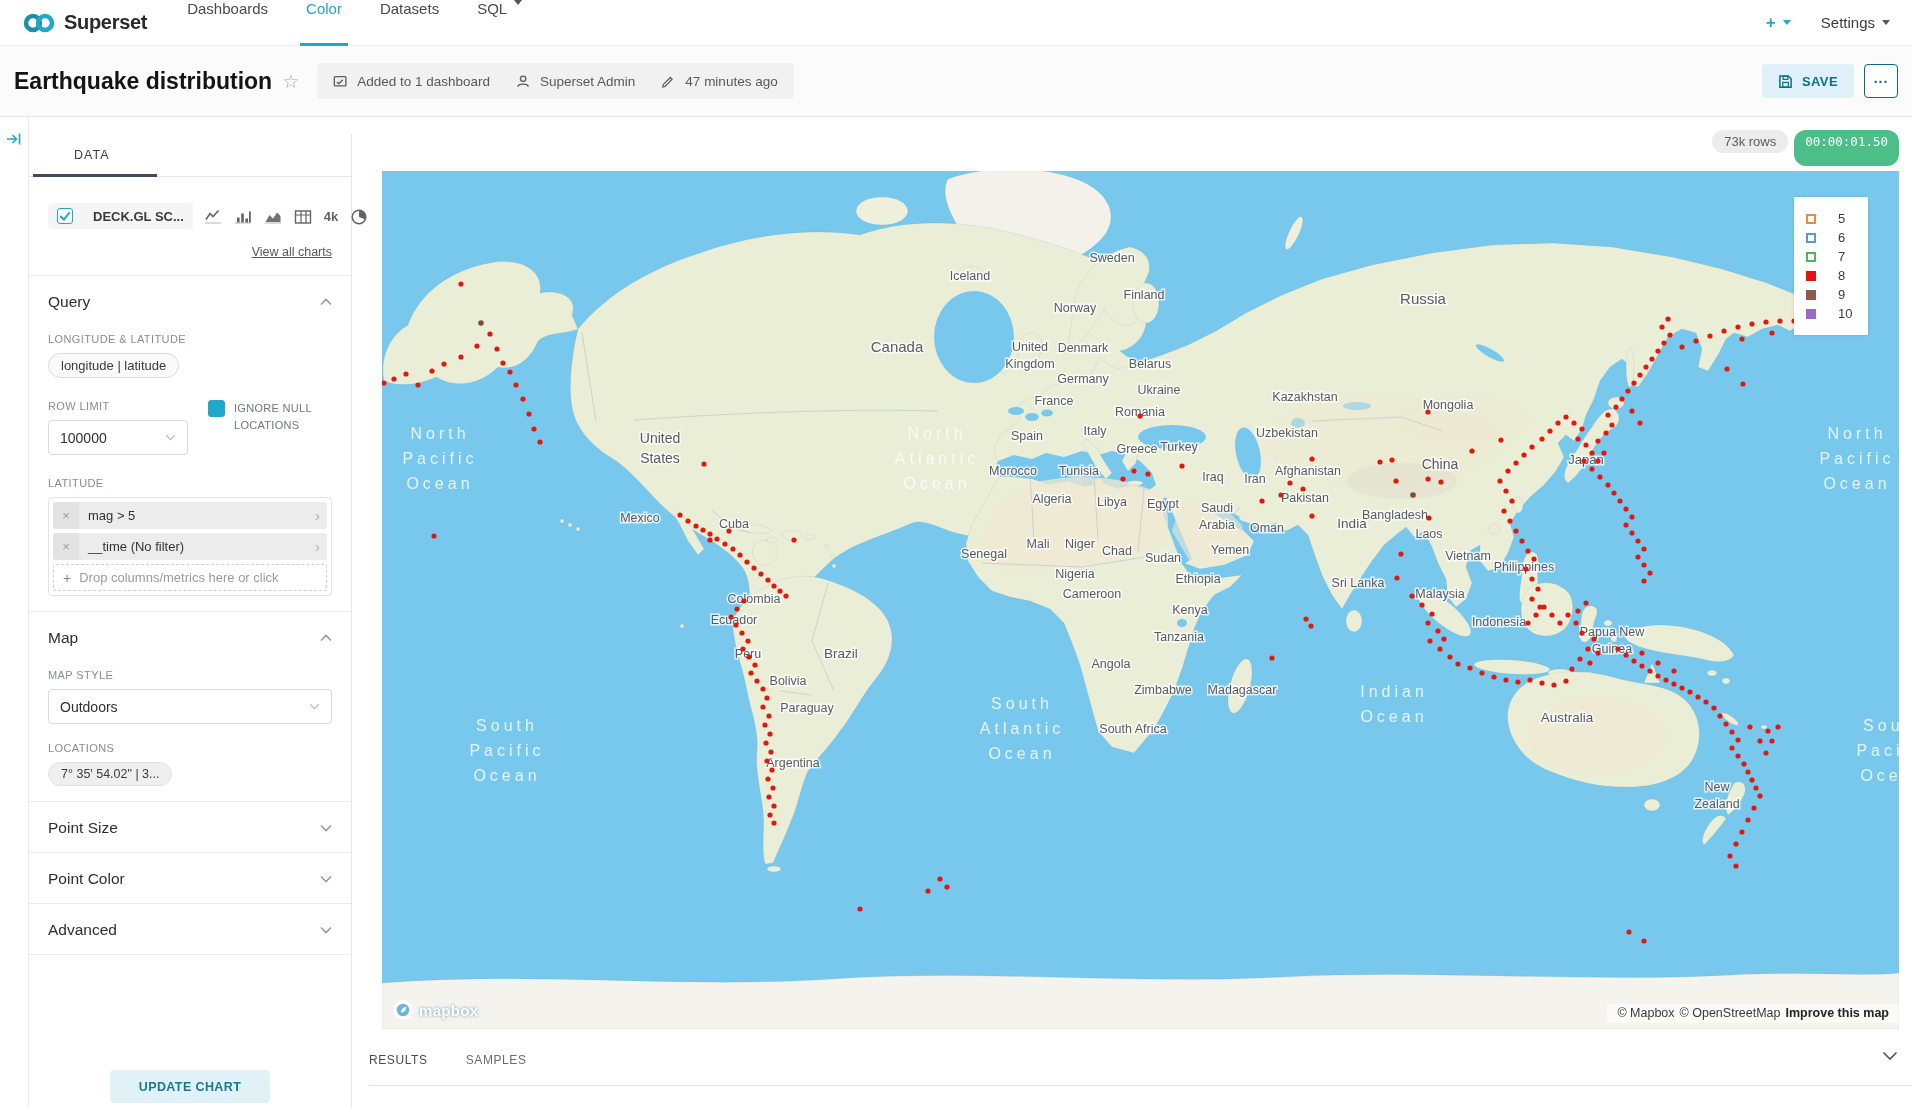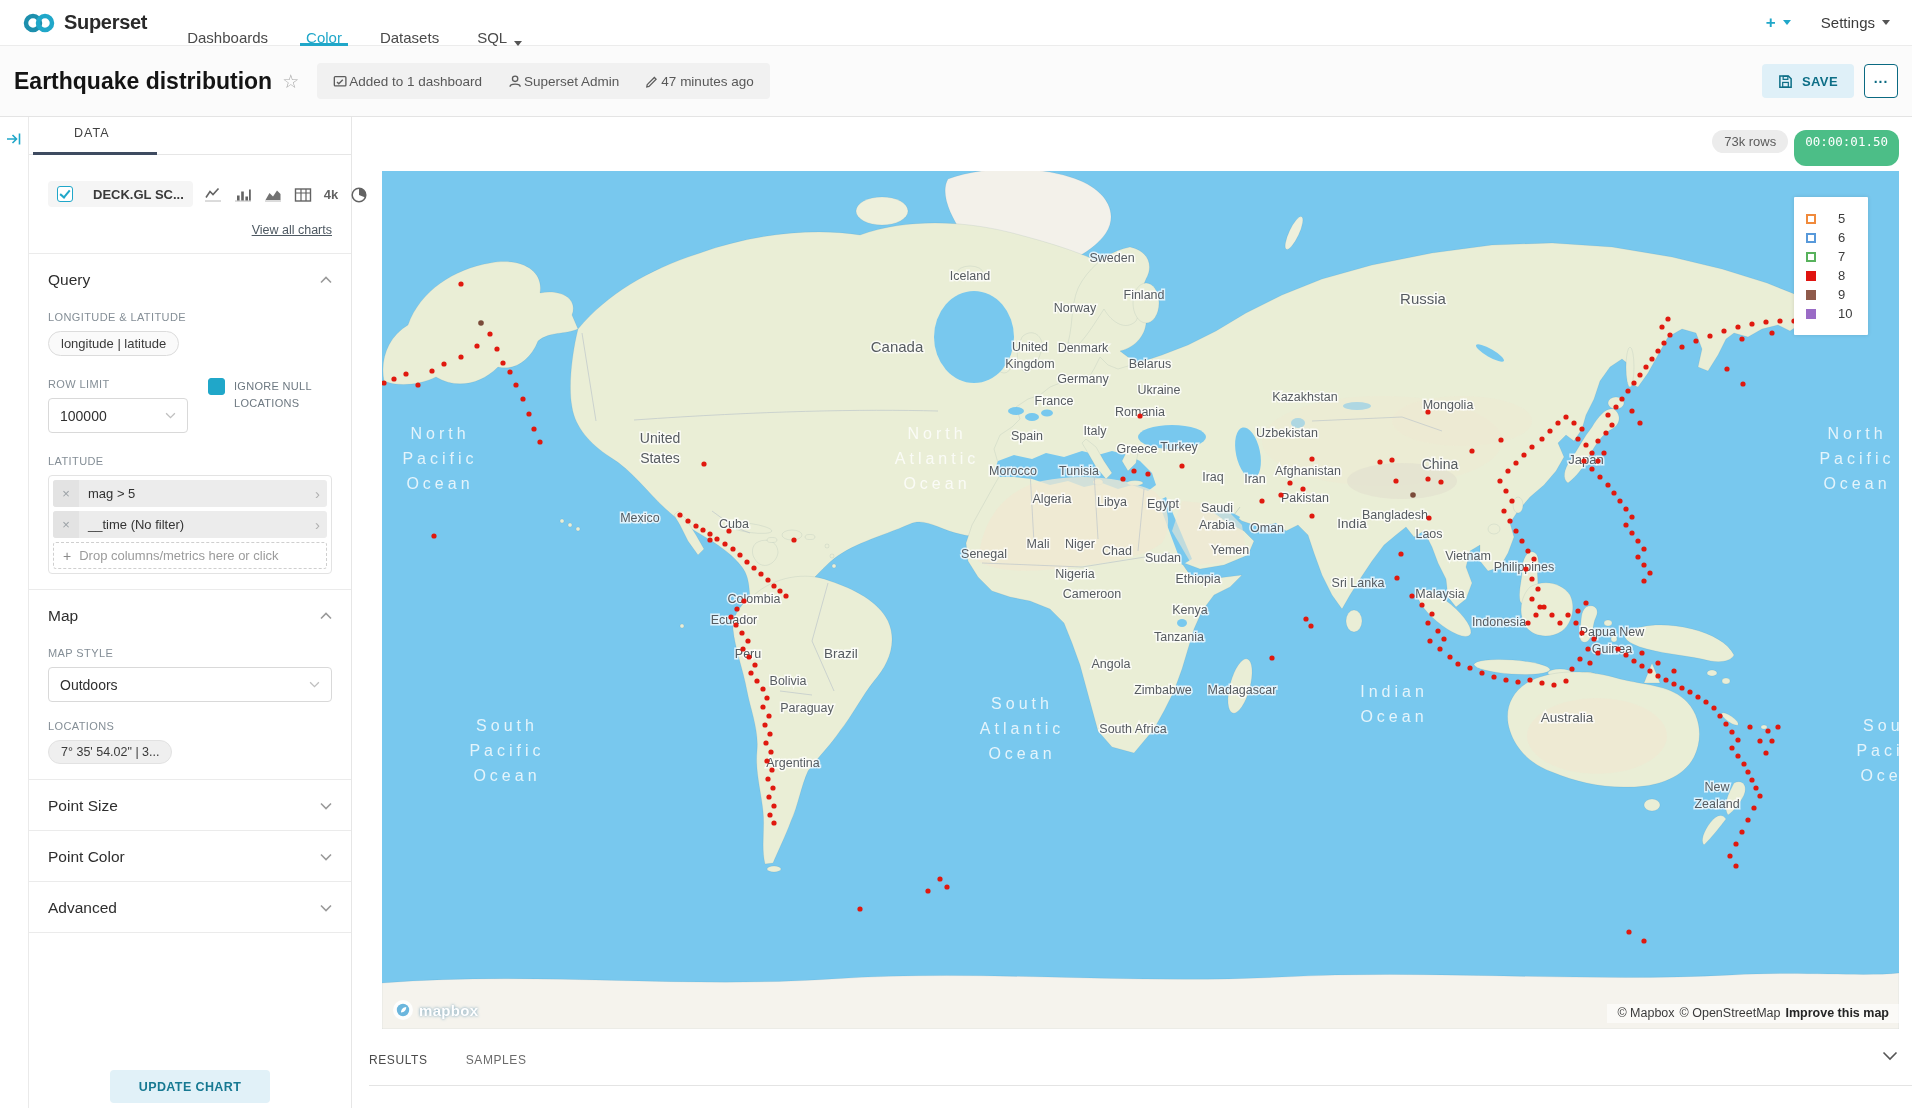--- a/index.html
+++ b/index.html
@@ -6,51 +6,51 @@
   html,body { width:1912px; height:1108px; overflow:hidden; background:#fff;
     font-family:"Liberation Sans", sans-serif; color:#333; }
   .app { position:relative; width:1912px; height:1108px; }
 
   
   .topnav { position:absolute; left:0; top:0; right:0; height:46px; background:#fff;
     border-bottom:1px solid #ececec; display:flex; align-items:center; padding:0 22px; z-index:20;}
   .brand { display:flex; align-items:center; gap:8px; margin-right:40px; cursor:pointer;}
   .brand-text { font-size:20px; font-weight:bold; color:#2a2a2a; letter-spacing:-0.3px;}
   .nav-links { display:flex; align-items:center; gap:38px; height:46px;}
-  .nav-link { font-size:15px; color:#4a4a4a; height:46px; display:flex; align-items:flex-end; position:relative; cursor:pointer;}
+  .nav-link { font-size:15px; color:#4a4a4a; height:46px; display:flex; align-items:flex-start; position:relative; cursor:pointer;}
   .nav-link.active { color:#20a7c9; }
   .nav-link.active::after { content:""; position:absolute; left:-6px; right:-6px; bottom:0; height:3px; background:#20a7c9;}
   .nav-right { margin-left:auto; display:flex; align-items:center; gap:30px; }
   .plus-menu { color:#20a7c9; font-size:17px; font-weight:bold; cursor:pointer; display:flex; align-items:center;}
   .settings-menu { color:#3b3b3b; font-size:15px; cursor:pointer; display:flex; align-items:center;}
   .caret { display:inline-block; width:0; height:0; border-left:4px solid transparent;
     border-right:4px solid transparent; border-top:5px solid #555; margin-left:7px;}
   .caret.teal { border-top-color:#20a7c9; }
 
   
   .page-header { position:absolute; left:0; top:46px; right:0; height:71px; background:#fbfbfb;
     border-bottom:1px solid #e4e4e4; display:flex; align-items:center; padding:0 14px; z-index:10;}
   .chart-title { font-size:23px; font-weight:bold; color:#141414; margin-right:10px;}
   .fav-star { font-size:19px; color:#a8a8a8; margin-right:18px; cursor:pointer;}
   .meta-group { background:#f1f1f1; border-radius:4px; height:36px; display:flex; align-items:center;
     padding:0 16px; gap:26px;}
-  .meta-item { display:flex; align-items:center; gap:0; font-size:13.5px; color:#585858; cursor:pointer;}
+  .meta-item { display:flex; align-items:center; gap:8px; font-size:13.5px; color:#585858; cursor:pointer;}
   .meta-item svg { color:#5c5c5c; }
   .save-btn { margin-left:auto; height:34px; background:#dff0f8; border:none; border-radius:4px;
     color:#0d6e86; font-weight:bold; font-size:13px; letter-spacing:.4px; display:flex; align-items:center;
     gap:9px; padding:0 16px; cursor:pointer; font-family:inherit;}
   .more-btn { width:34px; height:34px; margin-left:10px; border:1px solid #0b6a82; border-radius:4px;
     background:#fff; color:#0b6a82; font-weight:bold; font-size:14px; letter-spacing:1px; cursor:pointer;
     display:flex; align-items:center; justify-content:center; padding-bottom:6px;}
 
   
   .gutter { position:absolute; left:0; top:117px; bottom:0; width:29px; background:#fff;
     border-right:1px solid #eaeaea; z-index:5;}
   .gutter-icon { margin:14px 0 0 6px; color:#20a7c9; cursor:pointer; display:block;}
-  .sidebar { position:absolute; left:29px; top:112px; bottom:0; width:323px; background:#fff;
+  .sidebar { position:absolute; left:29px; top:134px; bottom:0; width:323px; background:#fff;
     border-right:1px solid #e6e6e6; padding:0 19px; z-index:5;}
   .tabbar { height:43px; border-bottom:1px solid #e6e6e6; margin:0 -19px; position:relative;}
   .data-tab { position:absolute; left:45px; top:14px; font-size:12.5px; letter-spacing:1px; color:#414141; cursor:pointer;}
   .tab-underline { position:absolute; left:4px; bottom:-1px; width:124px; height:3px; background:#3e4b60;}
   .viz-row { margin-top:26px; display:flex; align-items:center; gap:11px;}
   .viz-chip { display:flex; align-items:center; gap:20px; background:#f5f5f5; border-radius:4px;
     padding:5px 9px; cursor:pointer;}
   .cb { width:16px; height:16px; border:1.5px solid #20a7c9; border-radius:3px; background:#fff; position:relative; flex:none; cursor:pointer;}
   .cb.checked::after { content:""; position:absolute; left:4px; top:1px; width:4px; height:8px;
     border:solid #20a7c9; border-width:0 2px 2px 0; transform:rotate(40deg);}

